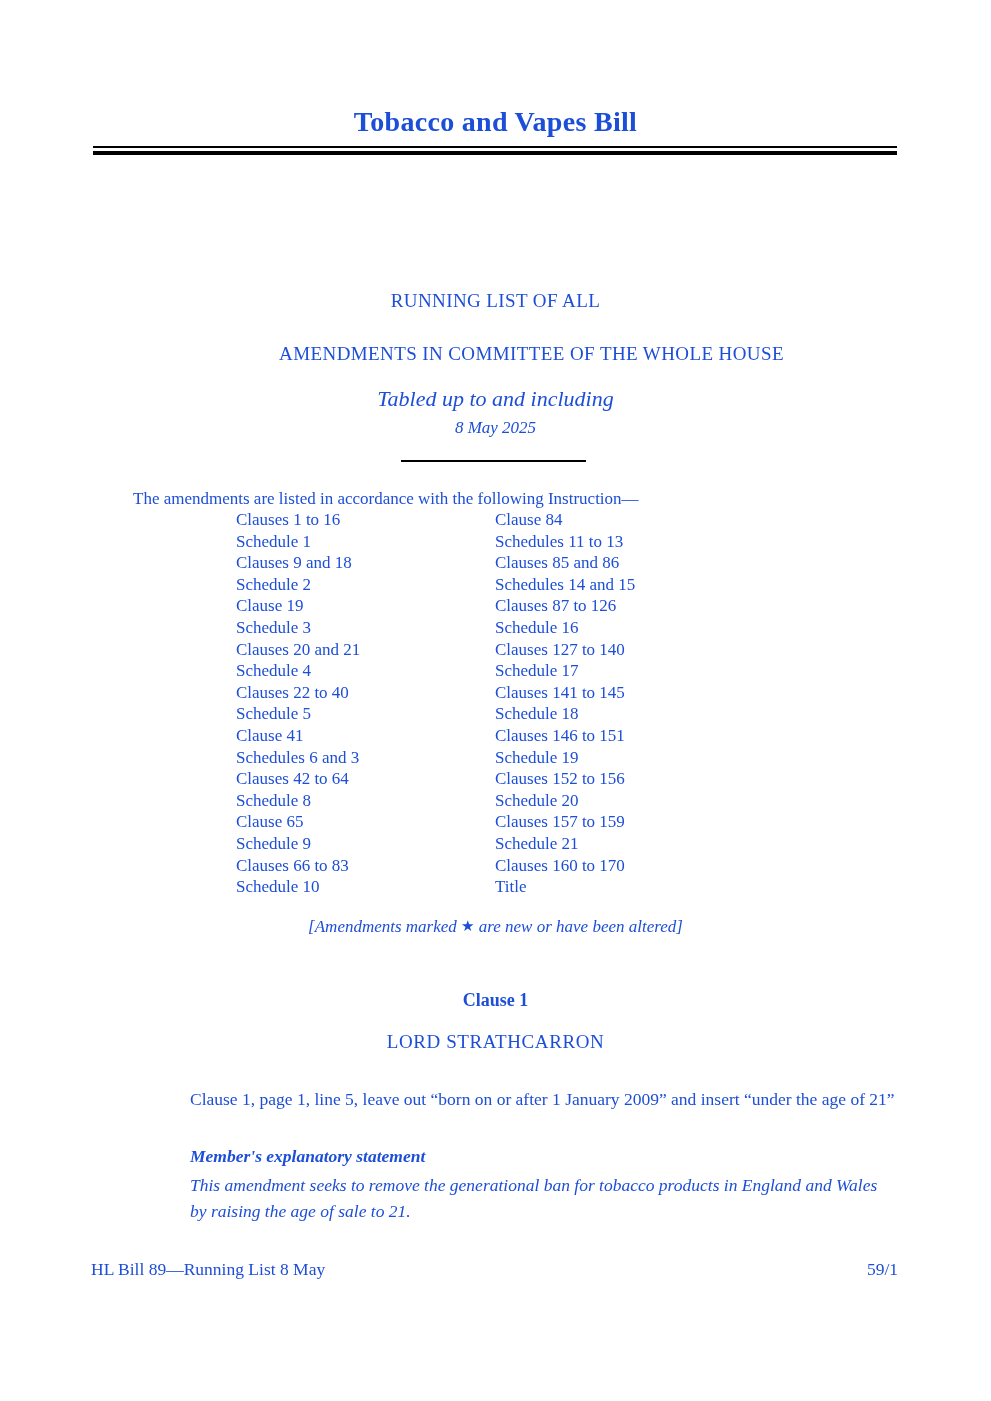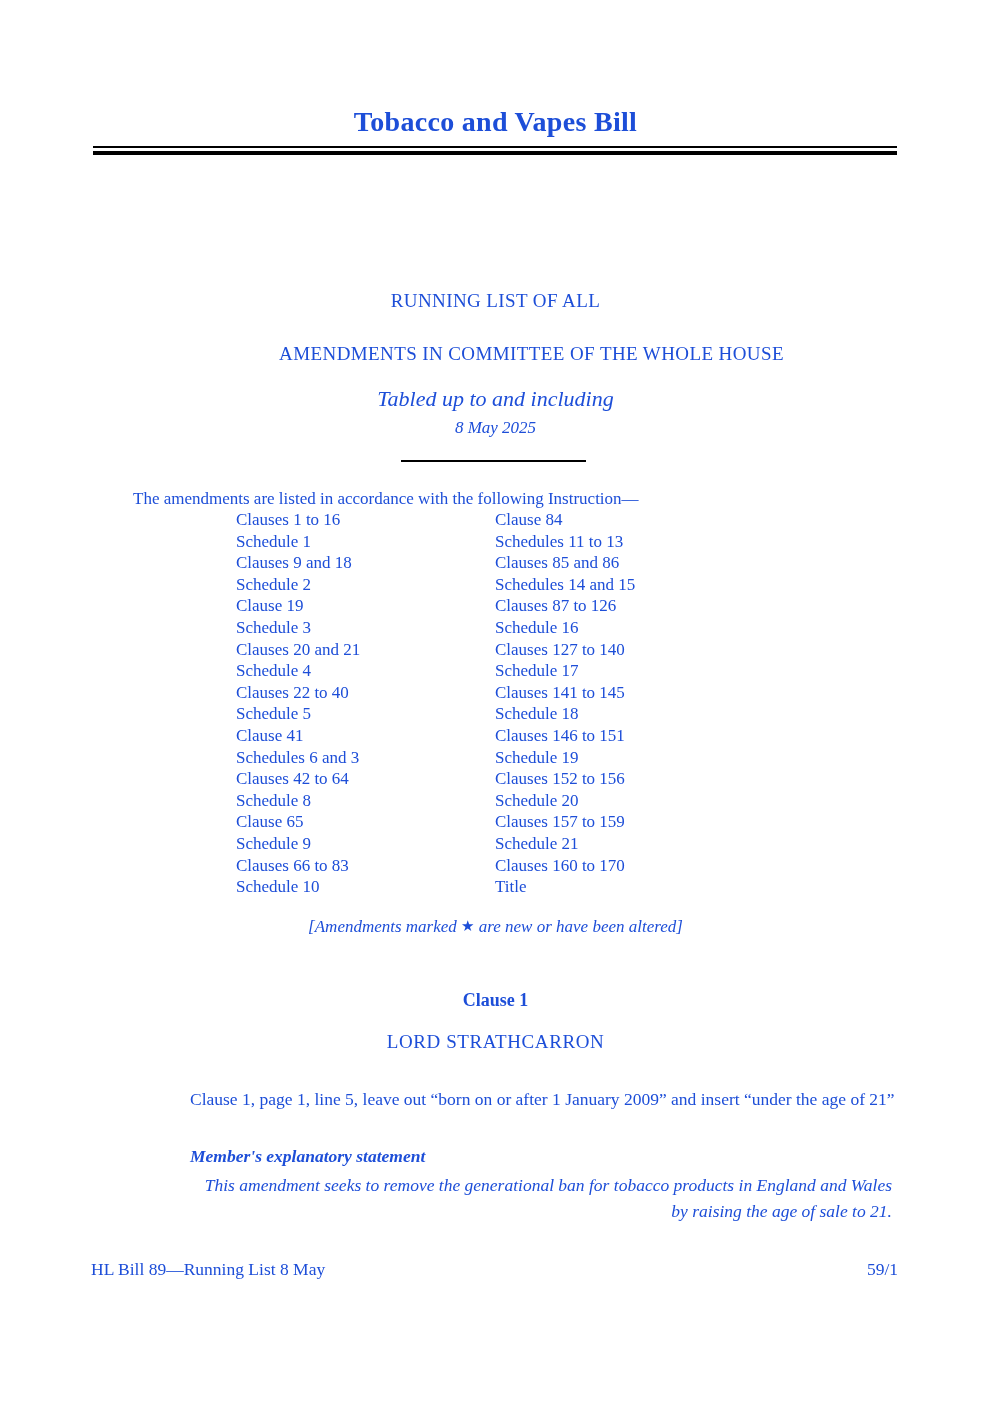--- a/index.html
+++ b/index.html
@@ -91,21 +91,20 @@
     font-weight: bold;
     font-style: italic;
   }
   .explanatory-text {
     left: 190px;
     top: 1172px;
     width: 702px;
     font-size: 17.5px;
     font-style: italic;
     line-height: 26px;
-    text-align: right;
   }
   .footer {
     left: 91px;
     top: 1259px;
     width: 807px;
     display: flex;
     justify-content: space-between;
     font-size: 17.5px;
   }
 </style>

